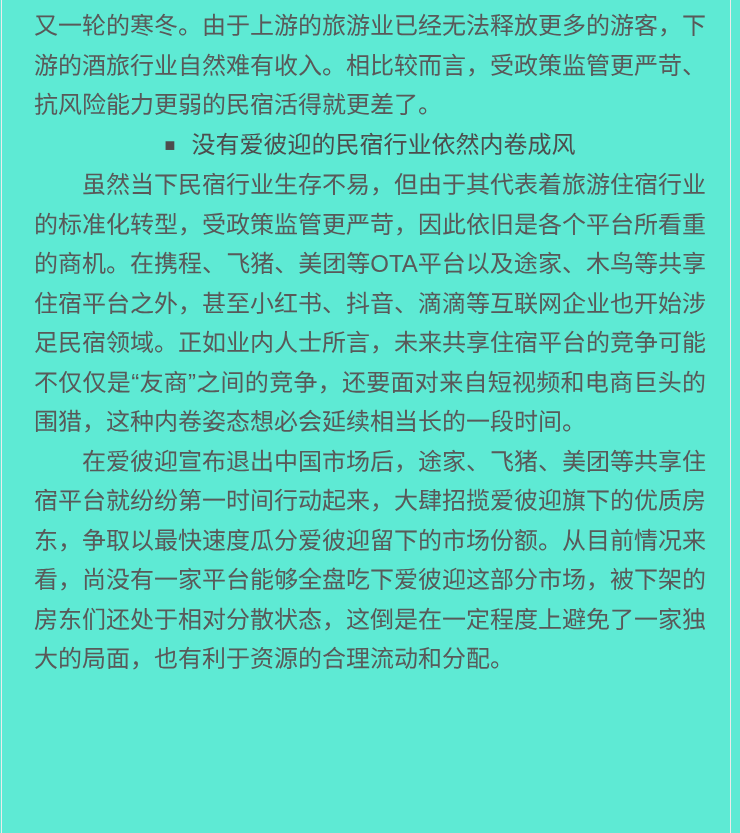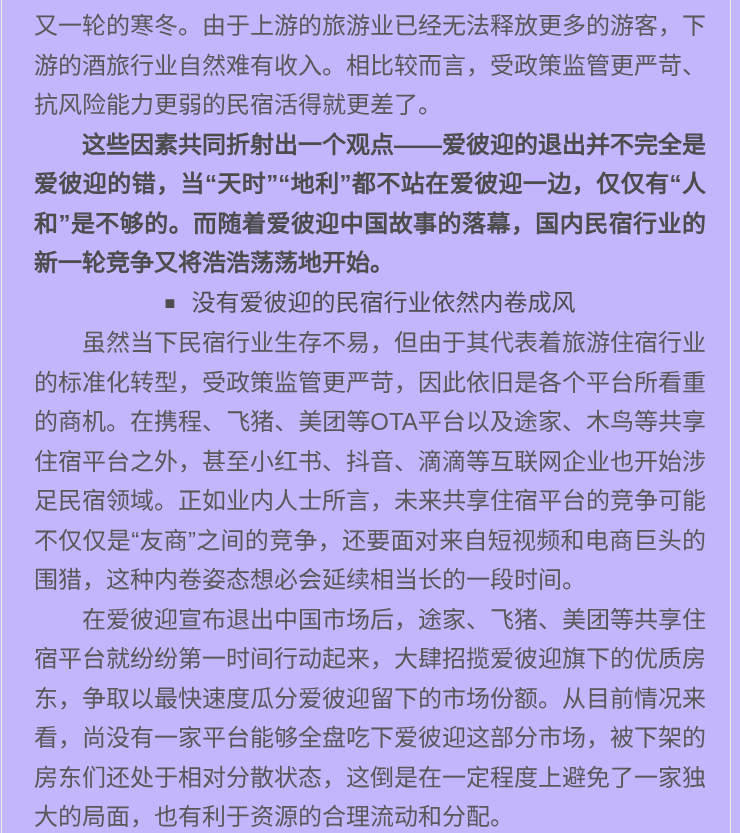--- a/index.html
+++ b/index.html
@@ -4,21 +4,21 @@
 <style>
   html, body {
     margin: 0;
     padding: 0;
     background: #ffffff;
   }
   .page {
     position: relative;
     width: 740px;
     height: 833px;
-    background: #c4b5fd;
+    background: #5eead4;
     overflow: hidden;
     font-family: "Liberation Sans", "DejaVu Sans", sans-serif;
   }
   .edge {
     position: absolute;
     top: 0;
     bottom: 0;
     width: 1px;
     background: #ebebeb;
   }
@@ -69,21 +69,20 @@
 </head>
 <body>
 
 <div class="page">
   <div class="edge edge-left"></div>
   <div class="edge edge-right"></div>
 
   <article class="body">
     <p class="para">又一轮的寒冬。由于上游的旅游业已经无法释放更多的游客，下游的酒旅行业自然难有收入。相比较而言，受政策监管更严苛、抗风险能力更弱的民宿活得就更差了。</p>
 
-    <p class="para bold indent">这些因素共同折射出一个观点——爱彼迎的退出并不完全是爱彼迎的错，当“天时”“地利”都不站在爱彼迎一边，仅仅有“人和”是不够的。而随着爱彼迎中国故事的落幕，国内民宿行业的新一轮竞争又将浩浩荡荡地开始。</p>
 
     <h2 class="section-heading">
       <span class="bullet">■</span><span>没有爱彼迎的民宿行业依然内卷成风</span>
     </h2>
 
     <p class="para indent">虽然当下民宿行业生存不易，但由于其代表着旅游住宿行业的标准化转型，受政策监管更严苛，因此依旧是各个平台所看重的商机。在携程、飞猪、美团等OTA平台以及途家、木鸟等共享住宿平台之外，甚至小红书、抖音、滴滴等互联网企业也开始涉足民宿领域。正如业内人士所言，未来共享住宿平台的竞争可能不仅仅是“友商”之间的竞争，还要面对来自短视频和电商巨头的围猎，这种内卷姿态想必会延续相当长的一段时间。</p>
 
     <p class="para indent">在爱彼迎宣布退出中国市场后，途家、飞猪、美团等共享住宿平台就纷纷第一时间行动起来，大肆招揽爱彼迎旗下的优质房东，争取以最快速度瓜分爱彼迎留下的市场份额。从目前情况来看，尚没有一家平台能够全盘吃下爱彼迎这部分市场，被下架的房东们还处于相对分散状态，这倒是在一定程度上避免了一家独大的局面，也有利于资源的合理流动和分配。</p>
   </article>
 </div>

